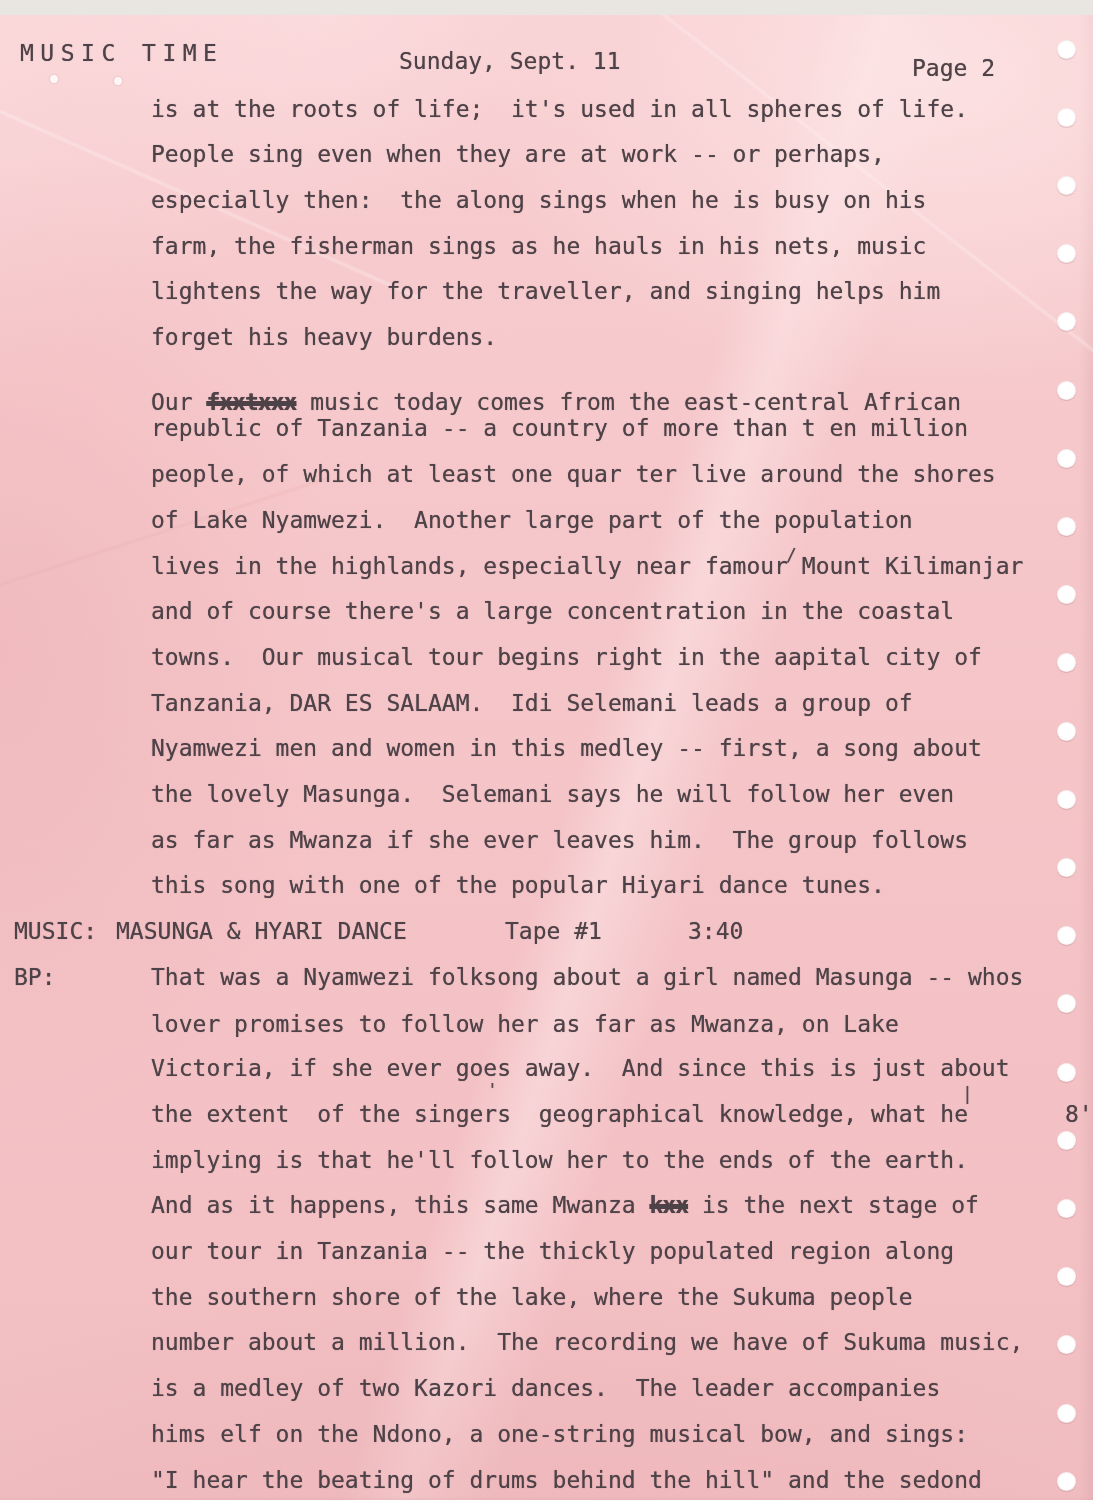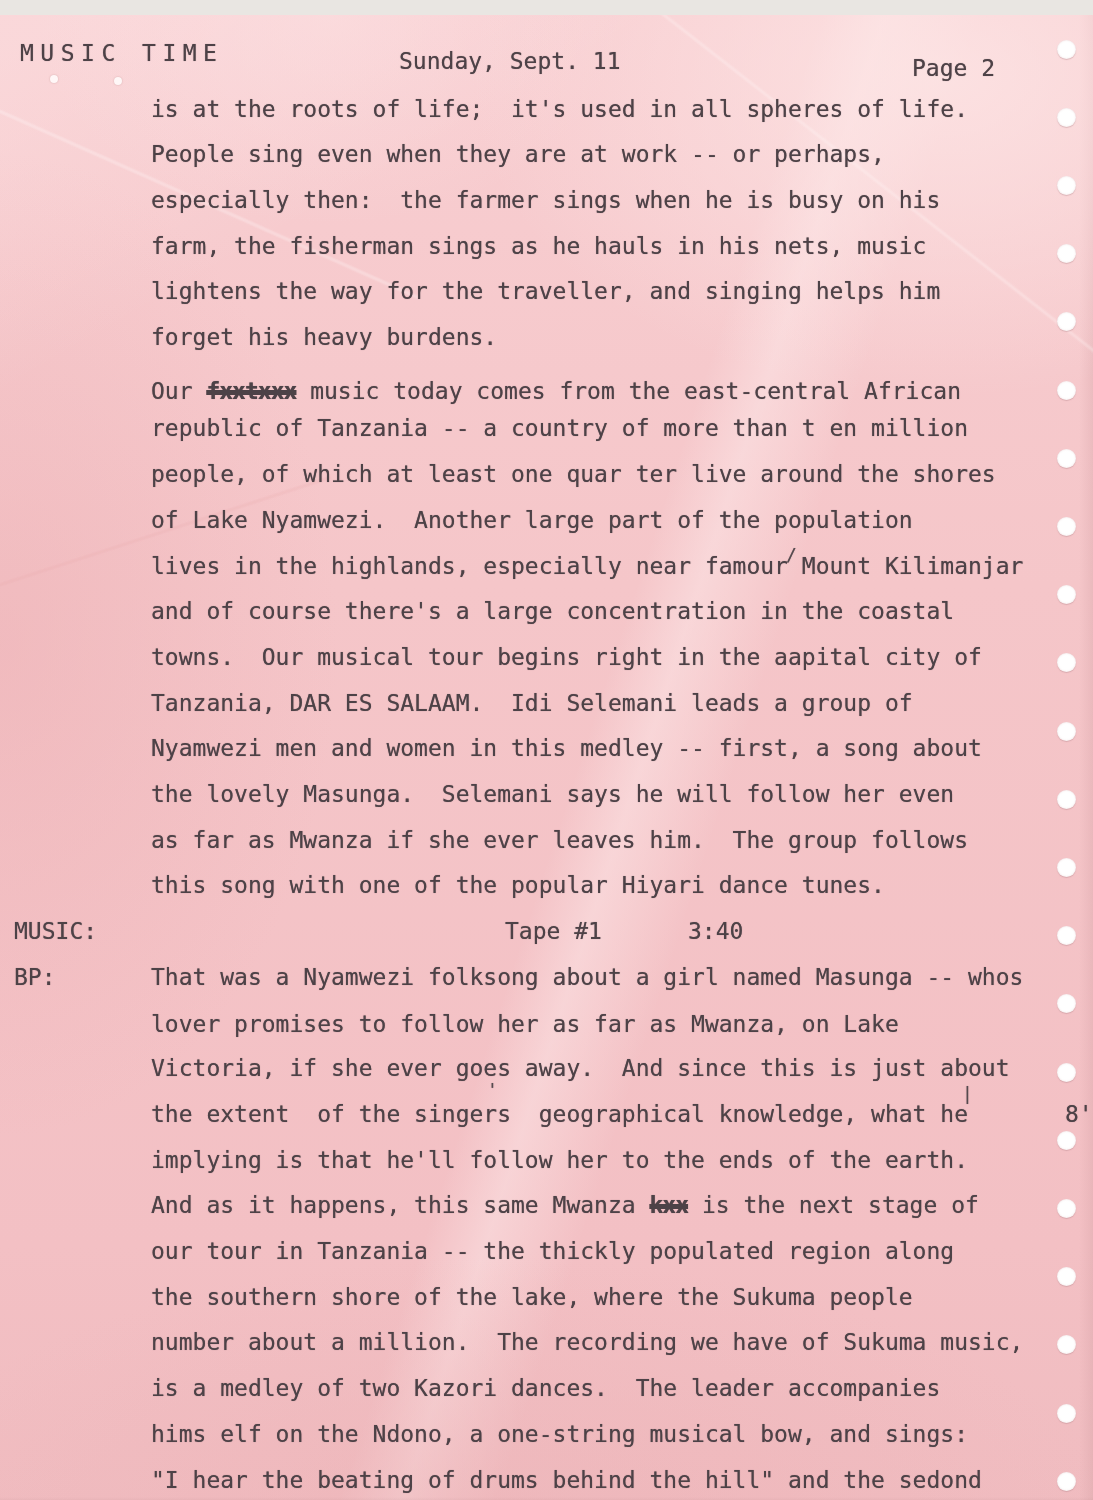--- a/index.html
+++ b/index.html
@@ -65,32 +65,32 @@
   <div class="hdr hdr-right ink">Page 2</div>
 
   <div id="script-body">
       <div class="line ink" style="top: 82.5px;">
         <span class="txt"><span>is at the roots of life;  it's used in all spheres of life.</span></span>
       </div>
       <div class="line ink" style="top: 128.2px;">
         <span class="txt"><span>People sing even when they are at work -- or perhaps,</span></span>
       </div>
       <div class="line ink" style="top: 173.9px;">
-        <span class="txt"><span>especially then:  the farmer sings when he is busy on his</span></span>
+        <span class="txt"><span>especially then:  the along sings when he is busy on his</span></span>
       </div>
       <div class="line ink" style="top: 219.6px;">
         <span class="txt"><span>farm, the fisherman sings as he hauls in his nets, music</span></span>
       </div>
       <div class="line ink" style="top: 265.3px;">
         <span class="txt"><span>lightens the way for the traveller, and singing helps him</span></span>
       </div>
       <div class="line ink" style="top: 311px;">
         <span class="txt"><span>forget his heavy burdens.</span></span>
       </div>
-      <div class="line ink" style="top: 365px; text-decoration: underline;">
+      <div class="line ink" style="top: 376px; text-decoration: underline;">
         <span class="txt"><span>Our </span><span class="struck">fxxtxxx</span><span> music today comes from the east-central African</span></span>
       </div>
       <div class="line ink" style="top: 402.4px;">
         <span class="txt"><span>republic of Tanzania -- a country of more than t en million</span></span>
       </div>
       <div class="line ink" style="top: 448.1px;">
         <span class="txt"><span>people, of which at least one quar ter live around the shores</span></span>
       </div>
       <div class="line ink" style="top: 493.8px;">
         <span class="txt"><span>of Lake Nyamwezi.  Another large part of the population</span></span>
@@ -114,20 +114,21 @@
         <span class="txt"><span>the lovely Masunga.  Selemani says he will follow her even</span></span>
       </div>
       <div class="line ink" style="top: 813.7px;">
         <span class="txt"><span>as far as Mwanza if she ever leaves him.  The group follows</span></span>
       </div>
       <div class="line ink" style="top: 859.4px;">
         <span class="txt"><span>this song with one of the popular Hiyari dance tunes.</span></span>
       </div>
       <div class="line ink" style="top: 905.1px;">
         <span class="mlabel">MUSIC:</span>
+        <span class="cue-title">MASUNGA &amp; HYARI DANCE</span>
         <span class="cue-tape">Tape #1</span>
         <span class="cue-time">3:40</span>
       </div>
       <div class="line ink" style="top: 950.8px;">
         <span class="mlabel">BP:</span>
         <span class="txt"><span>That was a Nyamwezi folksong about a girl named Masunga -- whos</span></span>
       </div>
       <div class="line ink" style="top: 998px; text-decoration: underline;">
         <span class="txt"><span>lover promises to follow her as far as Mwanza, on Lake</span></span>
       </div>

